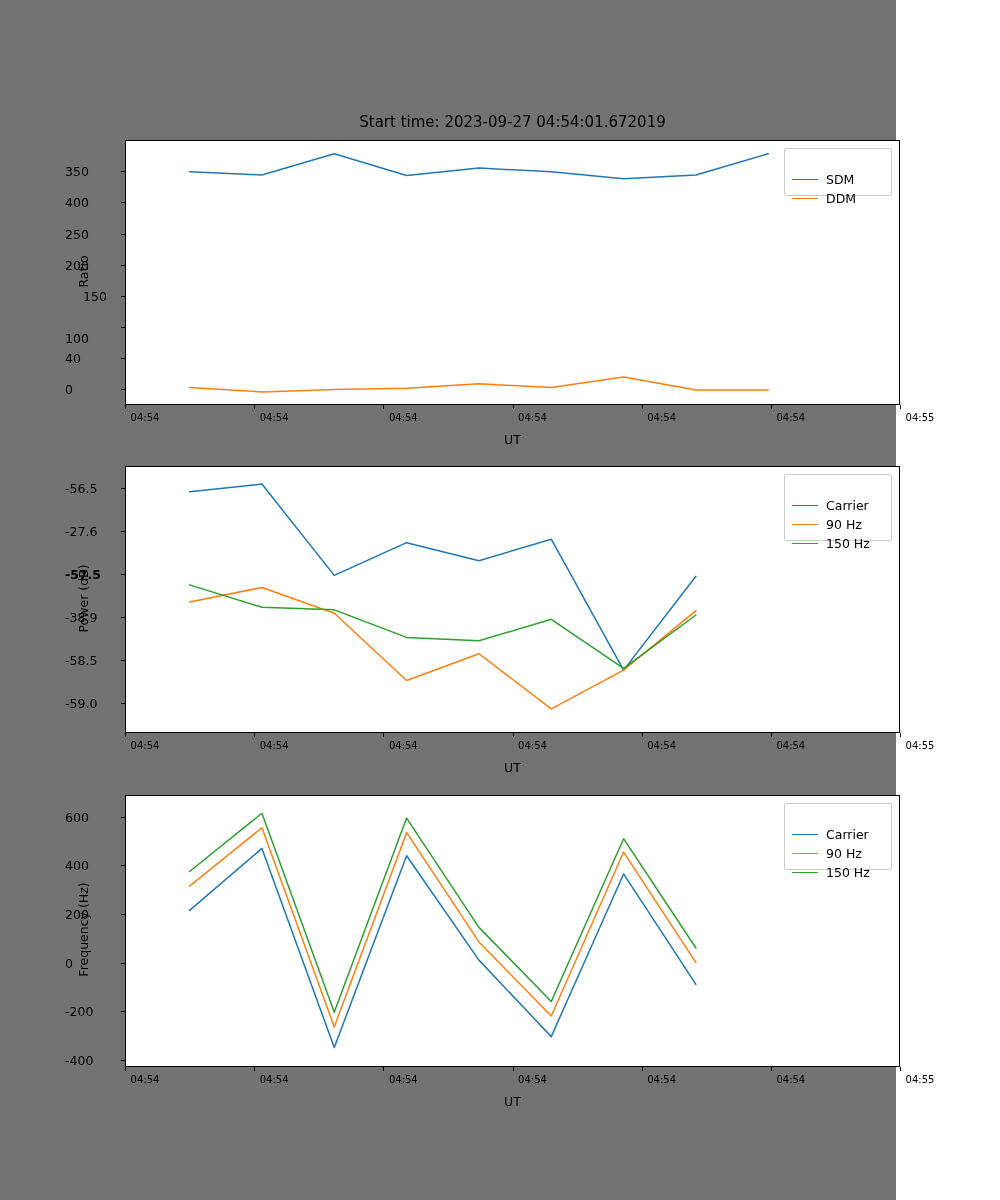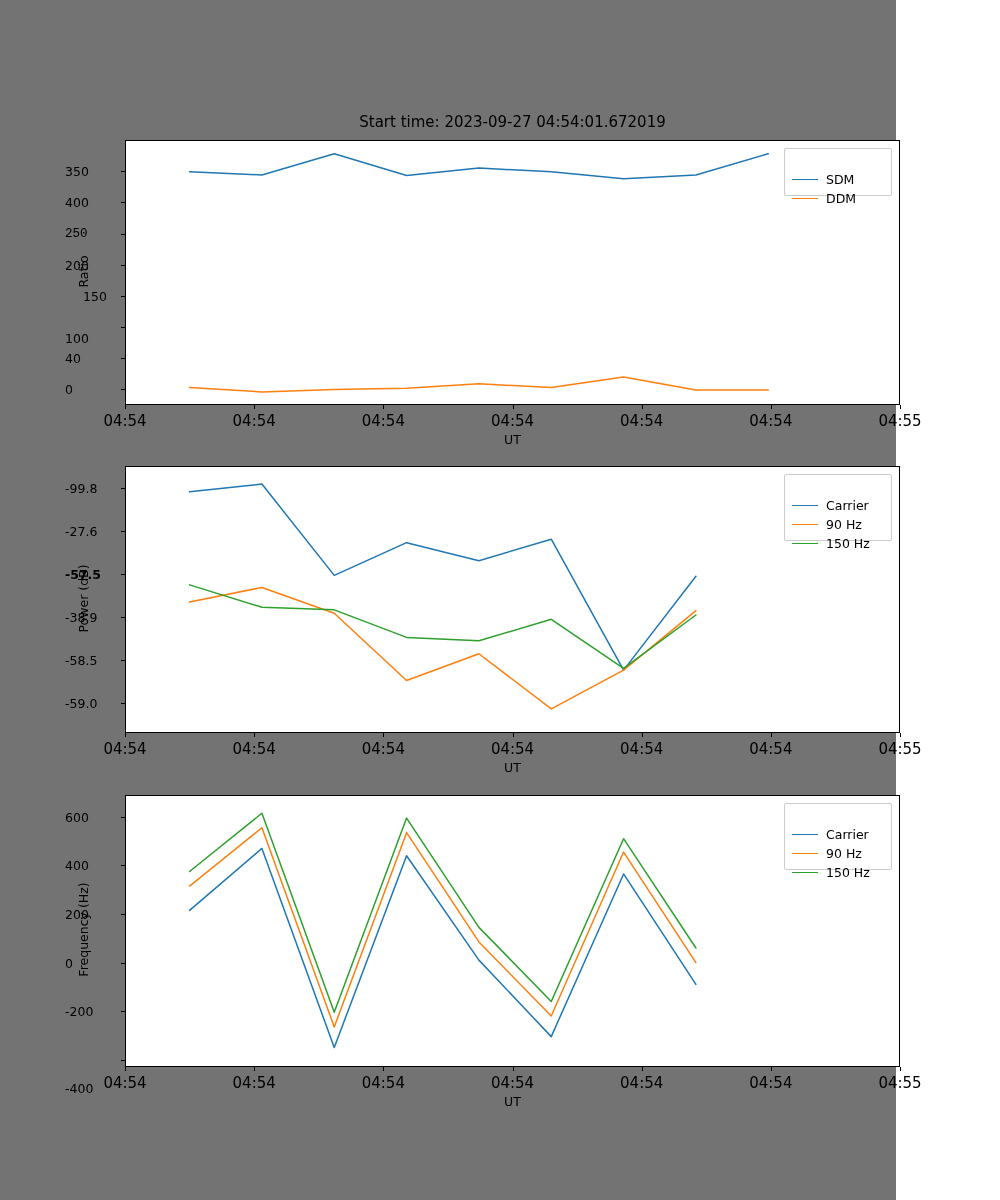--- a/index.html
+++ b/index.html
@@ -37,24 +37,25 @@
     background: #ffffff;
   }
   .axes-svg {
     position: absolute;
     left: 0;
     top: 0;
     overflow: visible;
   }
   .tick-label-x {
     position: absolute;
-    font-size: 15px;
+    font-size: 10px;
     text-align: center;
     white-space: nowrap;
     transform: translateX(-50%);
+    margin-left: 20px;
   }
   .tick-label-y {
     position: absolute;
     font-size: 12.5px;
     white-space: nowrap;
     transform: translateY(-50%);
   }
   .axis-label-x {
     position: absolute;
     font-size: 12.5px;
@@ -126,21 +127,21 @@
       <div class="tick-label-y" style="left: 65px; width: 52px; top: 389.412px;">0</div>
       <div class="tickmark" style="left: 121px; top: 358.235px; width: 4px; height: 1px;"></div>
       <div class="tick-label-y" style="left: 65px; width: 52px; top: 358.235px;">40</div>
       <div class="tickmark" style="left: 121px; top: 327.059px; width: 4px; height: 1px;"></div>
       <div class="tick-label-y" style="left: 65px; width: 52px; top: 338px;">100</div>
       <div class="tickmark" style="left: 121px; top: 295.882px; width: 4px; height: 1px;"></div>
       <div class="tick-label-y" style="left: 83px; width: 52px; top: 295.882px;">150</div>
       <div class="tickmark" style="left: 121px; top: 264.706px; width: 4px; height: 1px;"></div>
       <div class="tick-label-y" style="left: 65px; width: 52px; top: 264.706px;">200</div>
       <div class="tickmark" style="left: 121px; top: 233.529px; width: 4px; height: 1px;"></div>
-      <div class="tick-label-y" style="left: 65px; width: 52px; top: 233.529px; font-family: Liberation Mono, monospace;">250</div>
+      <div class="tick-label-y" style="left: 65px; width: 52px; top: 233.529px;">250</div>
       <div class="tickmark" style="left: 121px; top: 202.353px; width: 4px; height: 1px;"></div>
       <div class="tick-label-y" style="left: 65px; width: 52px; top: 202.353px;">400</div>
       <div class="tickmark" style="left: 121px; top: 171.176px; width: 4px; height: 1px;"></div>
       <div class="tick-label-y" style="left: 65px; width: 52px; top: 171.176px;">350</div>
       <div class="axis-label-x" style="left: 512.5px; top: 432px;">UT</div>
       <div class="axis-label-y" style="left: 33px; top: 263.5px; width: 100px; text-align: center; transform: rotate(-90deg);">Ratio</div>
       <div class="legend-box" style="width: 108px; height: 48px; left: 784px; top: 148px; pointer-events: auto;">
         <div class="legend-row">
           <span class="legend-swatch" style="border-top-color: rgb(31, 119, 180);"></span>
           <span class="legend-label">SDM</span>
@@ -176,21 +177,21 @@
       <div class="tick-label-y" style="left: 65px; width: 52px; top: 702.855px;">-59.0</div>
       <div class="tickmark" style="left: 121px; top: 659.79px; width: 4px; height: 1px;"></div>
       <div class="tick-label-y" style="left: 65px; width: 52px; top: 659.79px;">-58.5</div>
       <div class="tickmark" style="left: 121px; top: 616.726px; width: 4px; height: 1px;"></div>
       <div class="tick-label-y" style="left: 65px; width: 52px; top: 616.726px;">-38.9</div>
       <div class="tickmark" style="left: 121px; top: 573.661px; width: 4px; height: 1px;"></div>
       <div class="tick-label-y" style="left: 65px; width: 52px; top: 573.661px; font-weight: bold;">-57.5</div>
       <div class="tickmark" style="left: 121px; top: 530.597px; width: 4px; height: 1px;"></div>
       <div class="tick-label-y" style="left: 65px; width: 52px; top: 530.597px;">-27.6</div>
       <div class="tickmark" style="left: 121px; top: 487.532px; width: 4px; height: 1px;"></div>
-      <div class="tick-label-y" style="left: 65px; width: 52px; top: 487.532px;">-99.8</div>
+      <div class="tick-label-y" style="left: 65px; width: 52px; top: 487.532px;">-56.5</div>
       <div class="axis-label-x" style="left: 512.5px; top: 760px;">UT</div>
       <div class="axis-label-y" style="left: 33px; top: 590.5px; width: 100px; text-align: center; transform: rotate(-90deg);">Power (dB)</div>
       <div class="legend-box" style="width: 108px; height: 67px; left: 784px; top: 474px; pointer-events: auto;">
         <div class="legend-row">
           <span class="legend-swatch" style="border-top-color: rgb(31, 119, 180);"></span>
           <span class="legend-label">Carrier</span>
         </div>
         <div class="legend-row">
           <span class="legend-swatch" style="border-top-color: rgb(255, 127, 14);"></span>
           <span class="legend-label">90 Hz</span>
@@ -216,21 +217,21 @@
       <div class="tick-label-x" style="left: 383.333px; top: 1074px;">04:54</div>
       <div class="tickmark" style="left: 512.5px; top: 1067px; width: 1px; height: 4px;"></div>
       <div class="tick-label-x" style="left: 512.5px; top: 1074px;">04:54</div>
       <div class="tickmark" style="left: 641.667px; top: 1067px; width: 1px; height: 4px;"></div>
       <div class="tick-label-x" style="left: 641.667px; top: 1074px;">04:54</div>
       <div class="tickmark" style="left: 770.833px; top: 1067px; width: 1px; height: 4px;"></div>
       <div class="tick-label-x" style="left: 770.833px; top: 1074px;">04:54</div>
       <div class="tickmark" style="left: 900px; top: 1067px; width: 1px; height: 4px;"></div>
       <div class="tick-label-x" style="left: 900px; top: 1074px;">04:55</div>
       <div class="tickmark" style="left: 121px; top: 1059.71px; width: 4px; height: 1px;"></div>
-      <div class="tick-label-y" style="left: 65px; width: 52px; top: 1059.71px; margin-top: 28px;">-400</div>
+      <div class="tick-label-y" style="left: 65px; width: 52px; top: 1059.71px;">-400</div>
       <div class="tickmark" style="left: 121px; top: 1011.14px; width: 4px; height: 1px;"></div>
       <div class="tick-label-y" style="left: 65px; width: 52px; top: 1011.14px;">-200</div>
       <div class="tickmark" style="left: 121px; top: 962.571px; width: 4px; height: 1px;"></div>
       <div class="tick-label-y" style="left: 65px; width: 52px; top: 962.571px;">0</div>
       <div class="tickmark" style="left: 121px; top: 914px; width: 4px; height: 1px;"></div>
       <div class="tick-label-y" style="left: 65px; width: 52px; top: 914px;">200</div>
       <div class="tickmark" style="left: 121px; top: 865.429px; width: 4px; height: 1px;"></div>
       <div class="tick-label-y" style="left: 65px; width: 52px; top: 865.429px;">400</div>
       <div class="tickmark" style="left: 121px; top: 816.857px; width: 4px; height: 1px;"></div>
       <div class="tick-label-y" style="left: 65px; width: 52px; top: 816.857px;">600</div>

